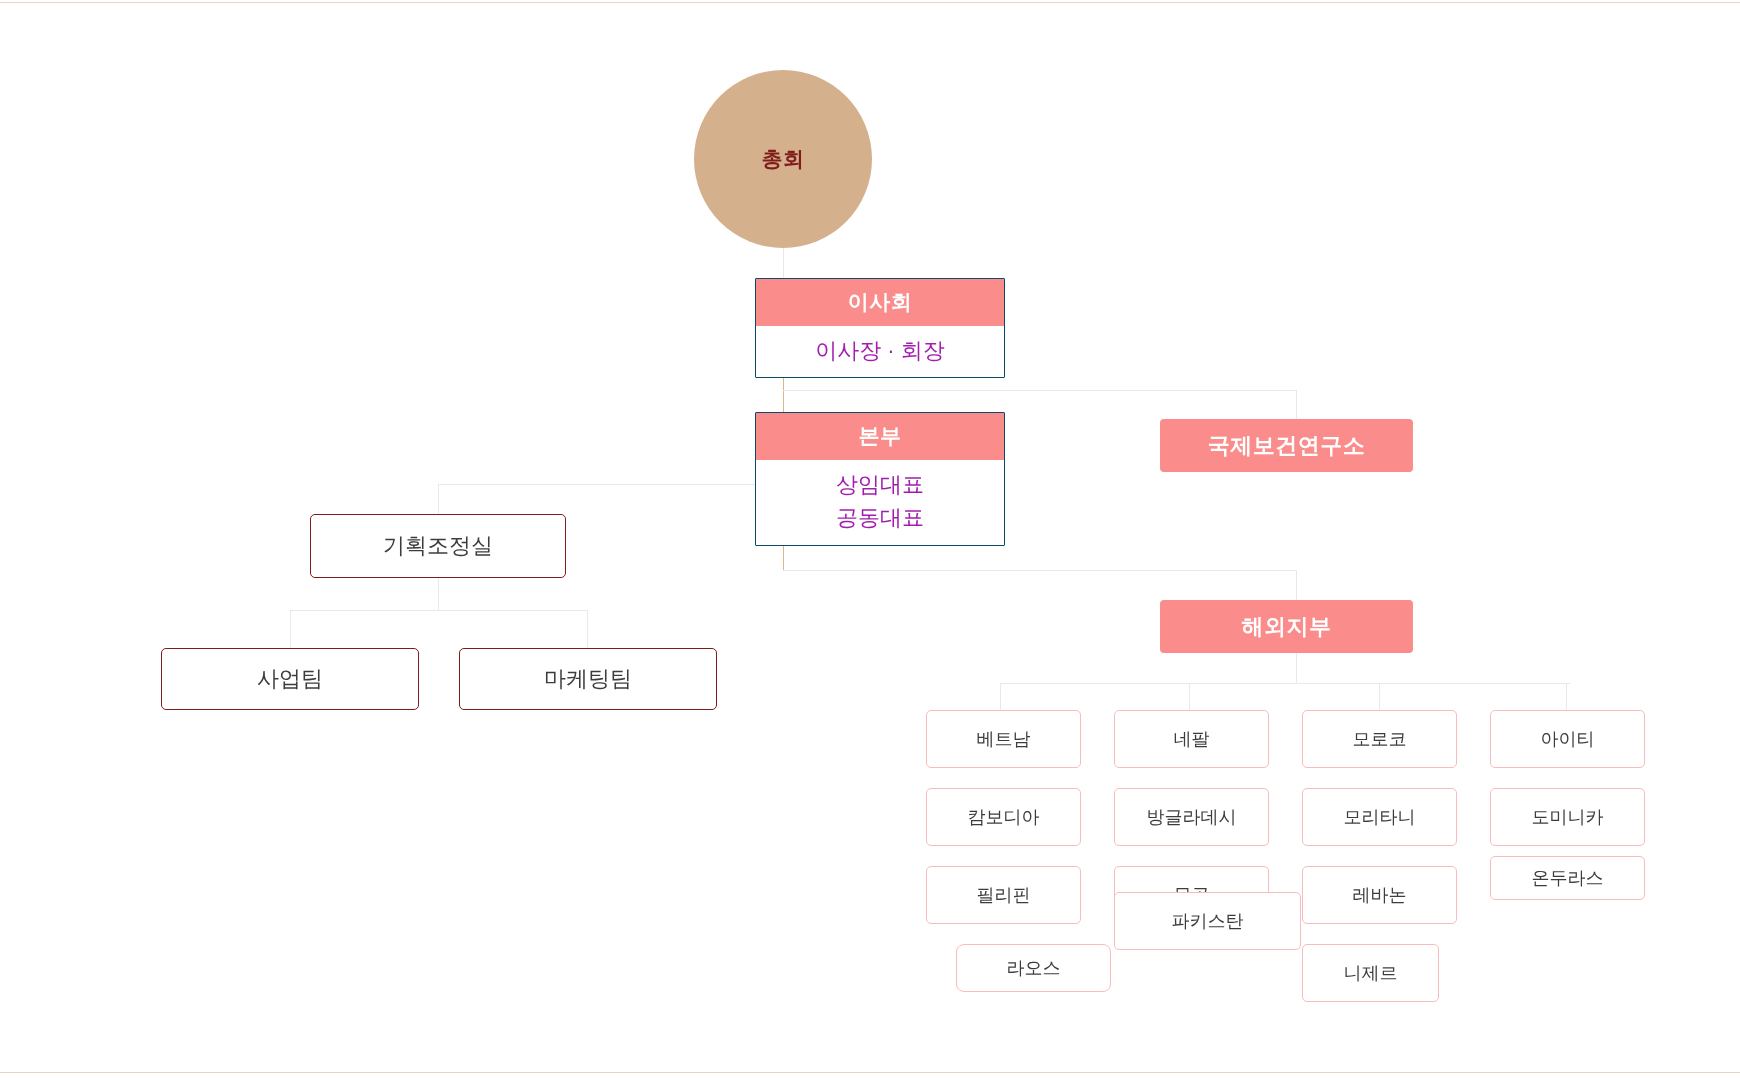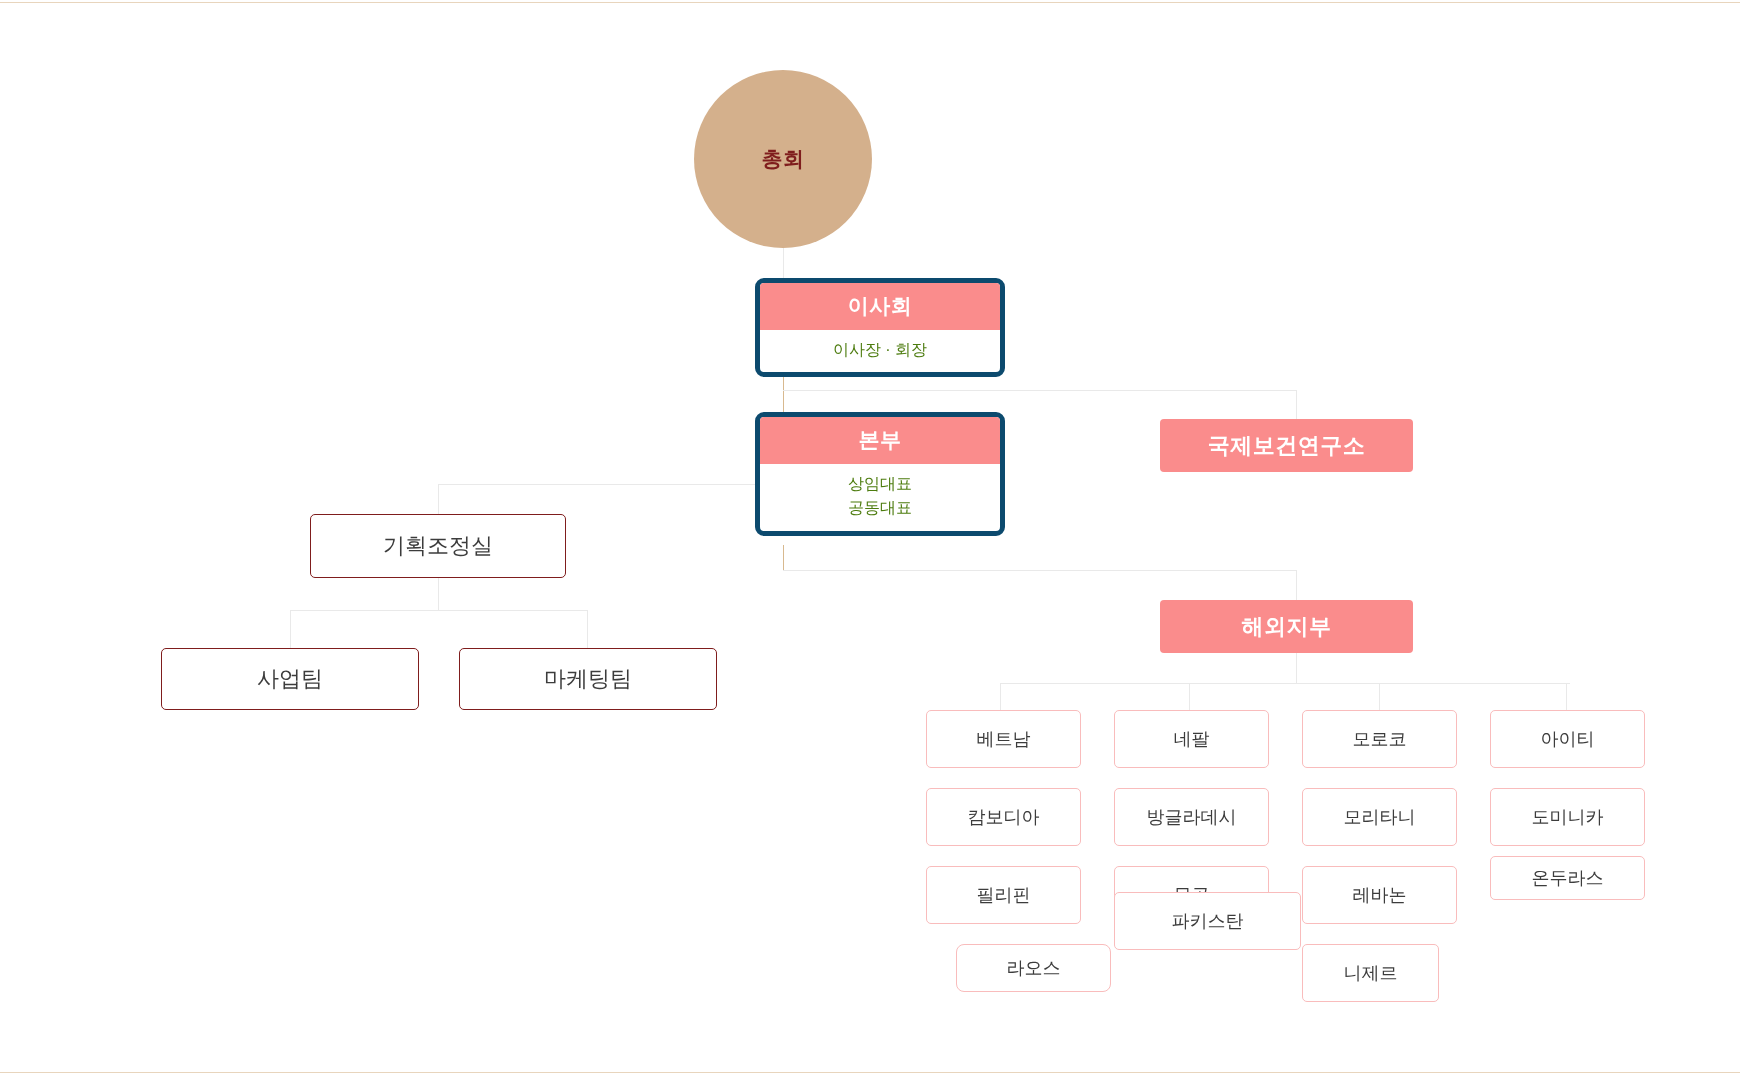--- a/index.html
+++ b/index.html
@@ -30,39 +30,39 @@
   .circle-node{
     width:178px;height:178px;border-radius:50%;
     background:#d4b08c;
     display:flex;align-items:center;justify-content:center;
     color:#7f1d1d;font-size:21px;font-weight:bold;
     letter-spacing:0.5px;
   }
 
   
   .split-box{
-    border:5px solid #0c4a6e;
-    border-radius:9px;
+    border:1px solid #0c4a6e;
+    border-radius:1px;
     background:#ffffff;
     overflow:hidden;
   }
   .split-box .hdr{
     background:#fa8c8c;
     color:#ffffff;
     font-size:21px;font-weight:bold;
     text-align:center;
     padding:9px 0 10px;
     letter-spacing:0.5px;
   }
   .split-box .body{
     padding:8px 0 10px;
     text-align:center;
   }
   .split-box .body .line{
-    font-size:16px;color:#4d7c0f;
+    font-size:22px;color:#a21caf;
     line-height:1.52;
     white-space:nowrap;
   }
 
   
   .pink-box{
     background:#fa8c8c;
     border-radius:4px;
     color:#ffffff;
     font-size:22px;font-weight:bold;

